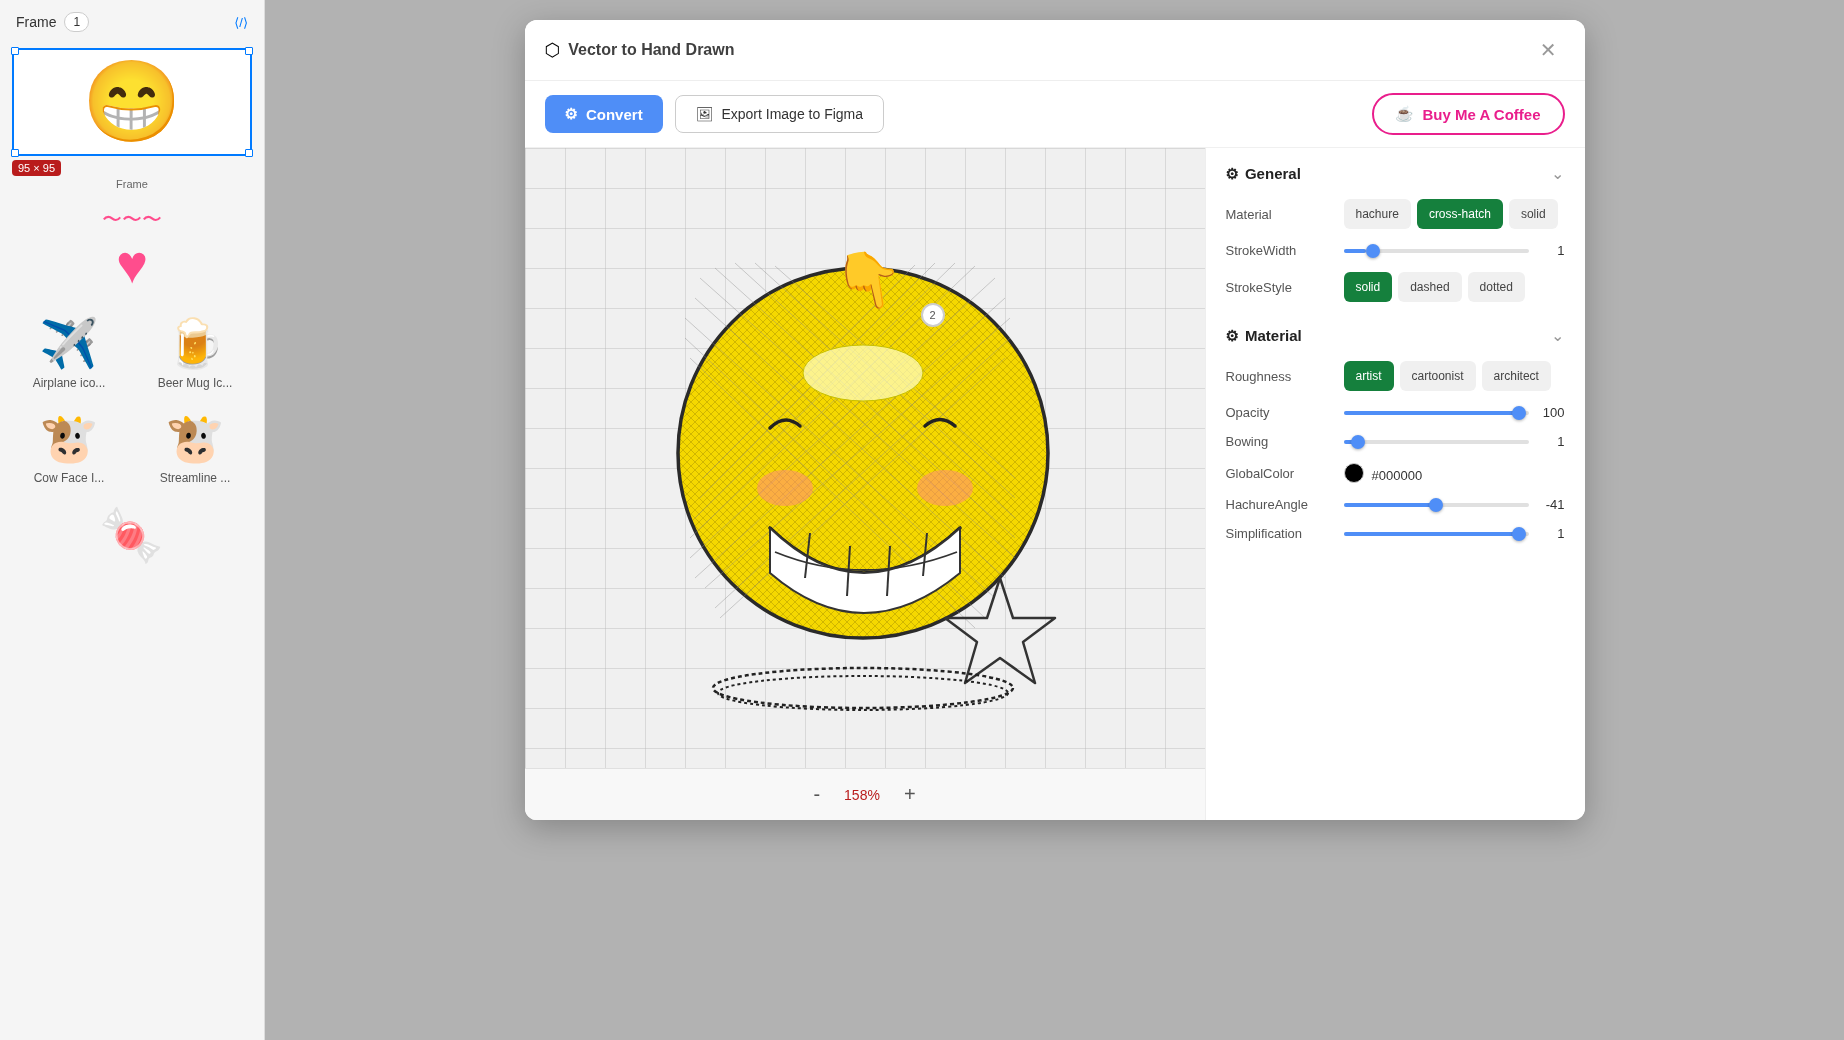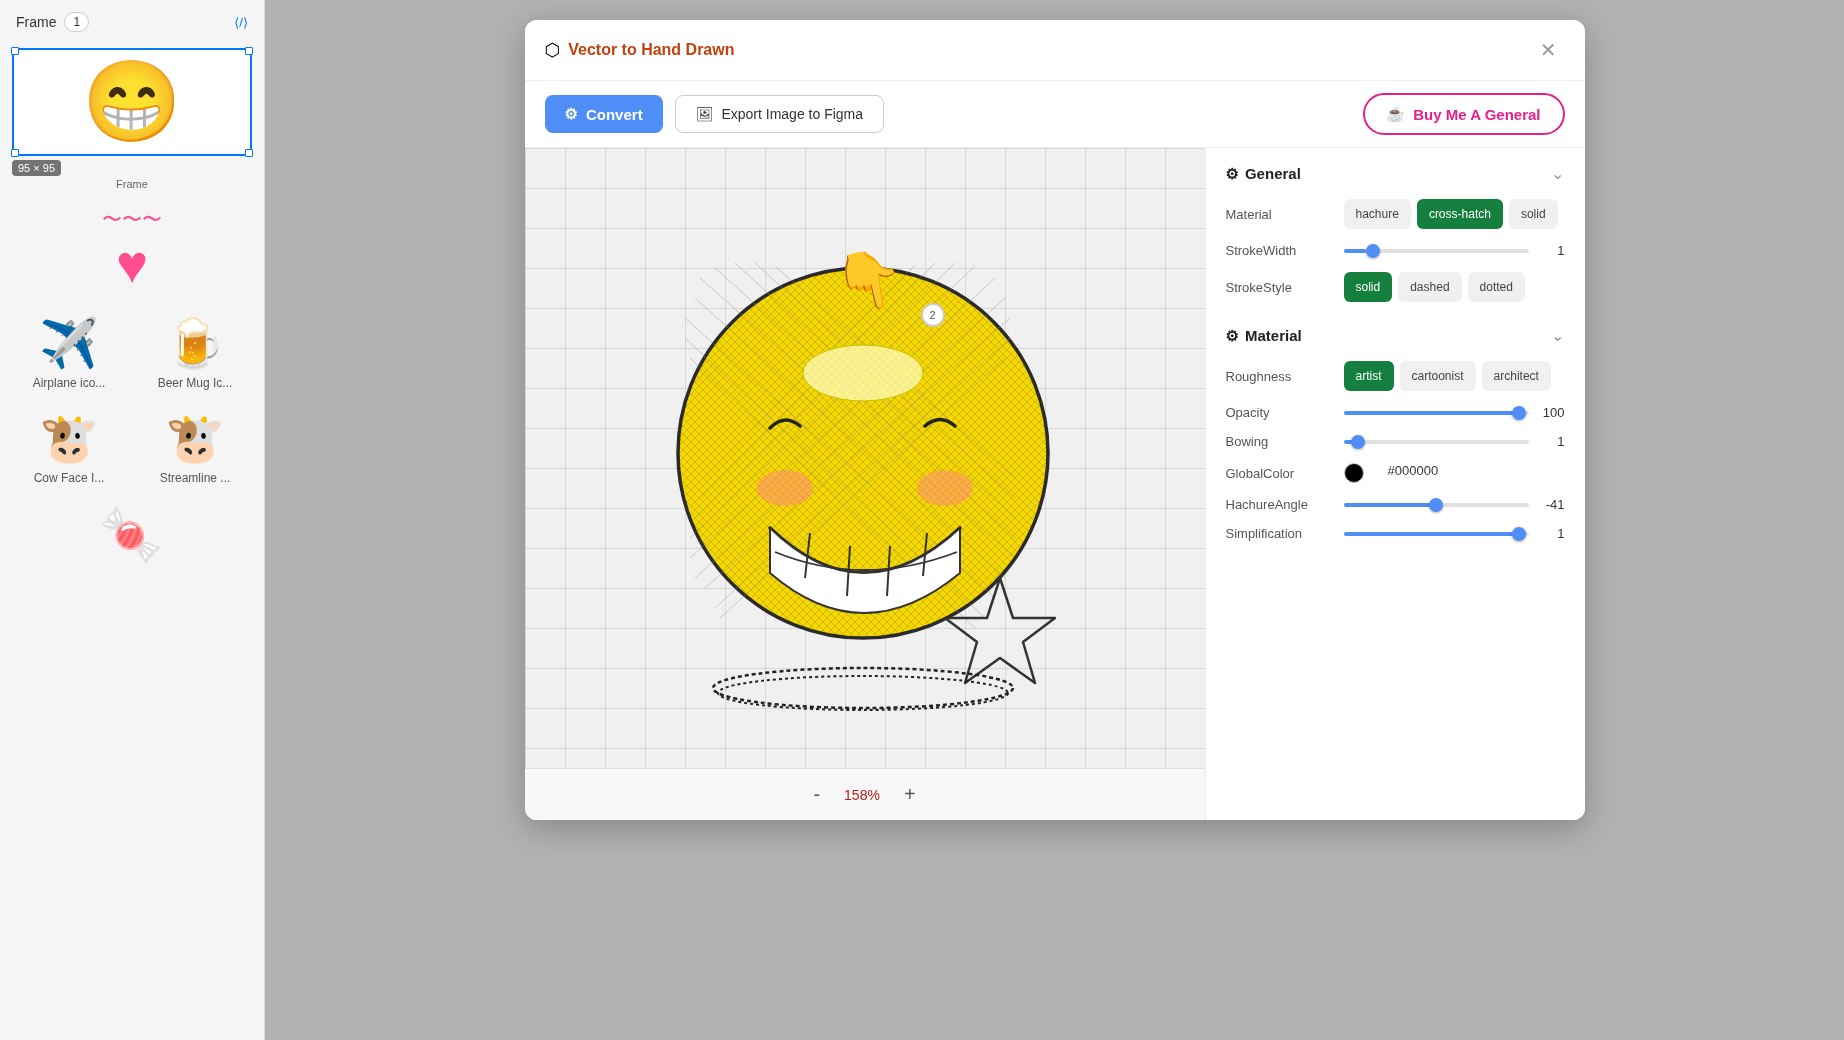--- a/index.html
+++ b/index.html
@@ -59,21 +59,21 @@
 
     .selected-frame {
       border: 2px solid #007aff;
       border-radius: 6px;
       padding: 4px;
       position: relative;
       background: #fff;
     }
 
     .size-badge {
-      background: #737373;
+      background: #b91c1c;
       color: #fff;
       font-size: 11px;
       padding: 2px 6px;
       border-radius: 4px;
       display: inline-block;
       margin-top: 4px;
     }
 
     .frame-label-small {
       font-size: 11px;
@@ -171,21 +171,21 @@
     }
 
     .dialog-title-icon {
       font-size: 18px;
       margin-right: 8px;
     }
 
     .dialog-title {
       font-size: 16px;
       font-weight: 600;
-      color: #c2410c;
+      color: #404040;
     }
 
     .dialog-close {
       margin-left: auto;
       background: none;
       border: none;
       font-size: 20px;
       color: #999;
       cursor: pointer;
       padding: 4px 8px;
@@ -535,21 +535,21 @@
         <button class="btn-convert">
           <span>⚙</span>
           <span>Convert</span>
         </button>
         <button class="btn-export">
           <span>🖼</span>
           <span>Export Image to Figma</span>
         </button>
         <button class="btn-coffee">
           <span>☕</span>
-          <span>Buy Me A General</span>
+          <span>Buy Me A Coffee</span>
         </button>
       </div>
 
       <div class="dialog-body">
 
         <div class="canvas-area">
           <div class="canvas-grid">
 
             <div class="cursor-hand">👇</div>
 
@@ -705,21 +705,21 @@
                 <div class="slider">
                   <div class="slider-track" style="width:8%;"></div>
                   <div class="slider-thumb" style="left:4%;"></div>
                 </div>
                 <span class="slider-value">1</span>
               </div>
             </div>
 
             <div class="panel-row">
               <span class="panel-label">GlobalColor</span>
-              <div style="display:flex; align-items:flex-start; gap:24px; flex:1;">
+              <div style="display:flex; align-items:flex-end; gap:8px; flex:1;">
                 <div class="color-swatch" style="background:#000000;"></div>
                 <span class="color-value">#000000</span>
               </div>
             </div>
 
             <div class="panel-row">
               <span class="panel-label">HachureAngle</span>
               <div class="slider-container">
                 <div class="slider">
                   <div class="slider-track" style="width:50%;"></div>

